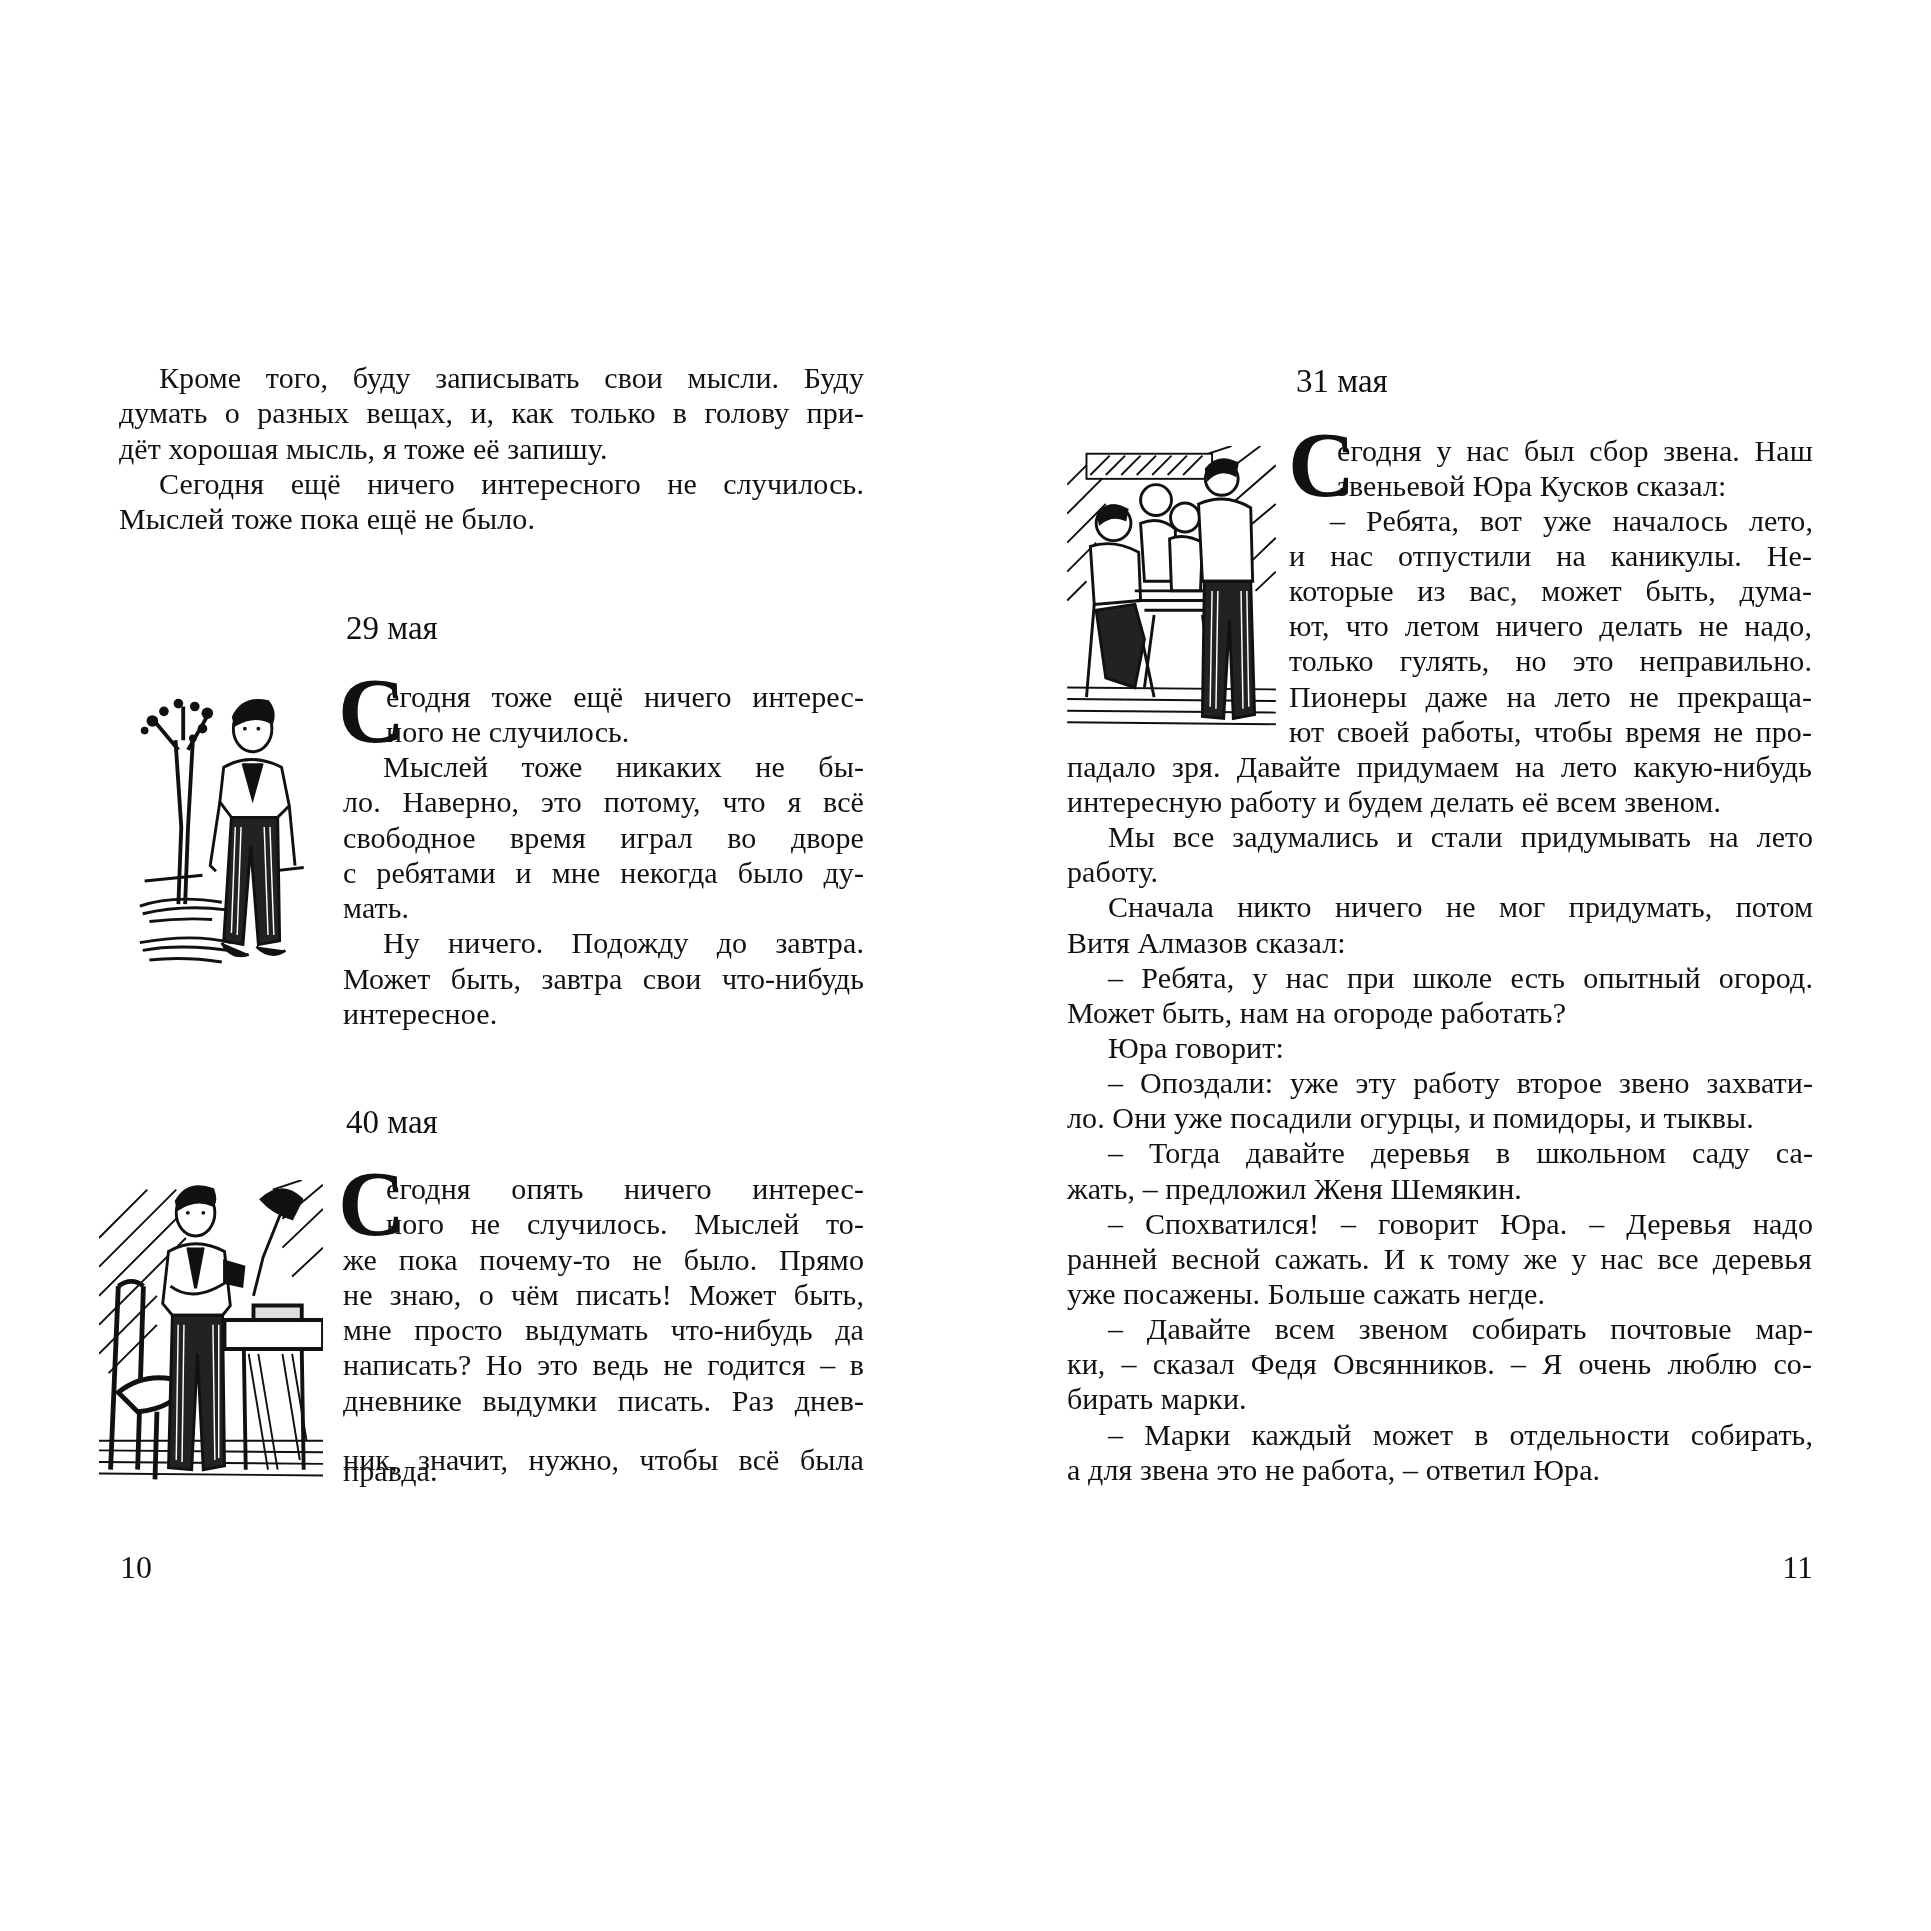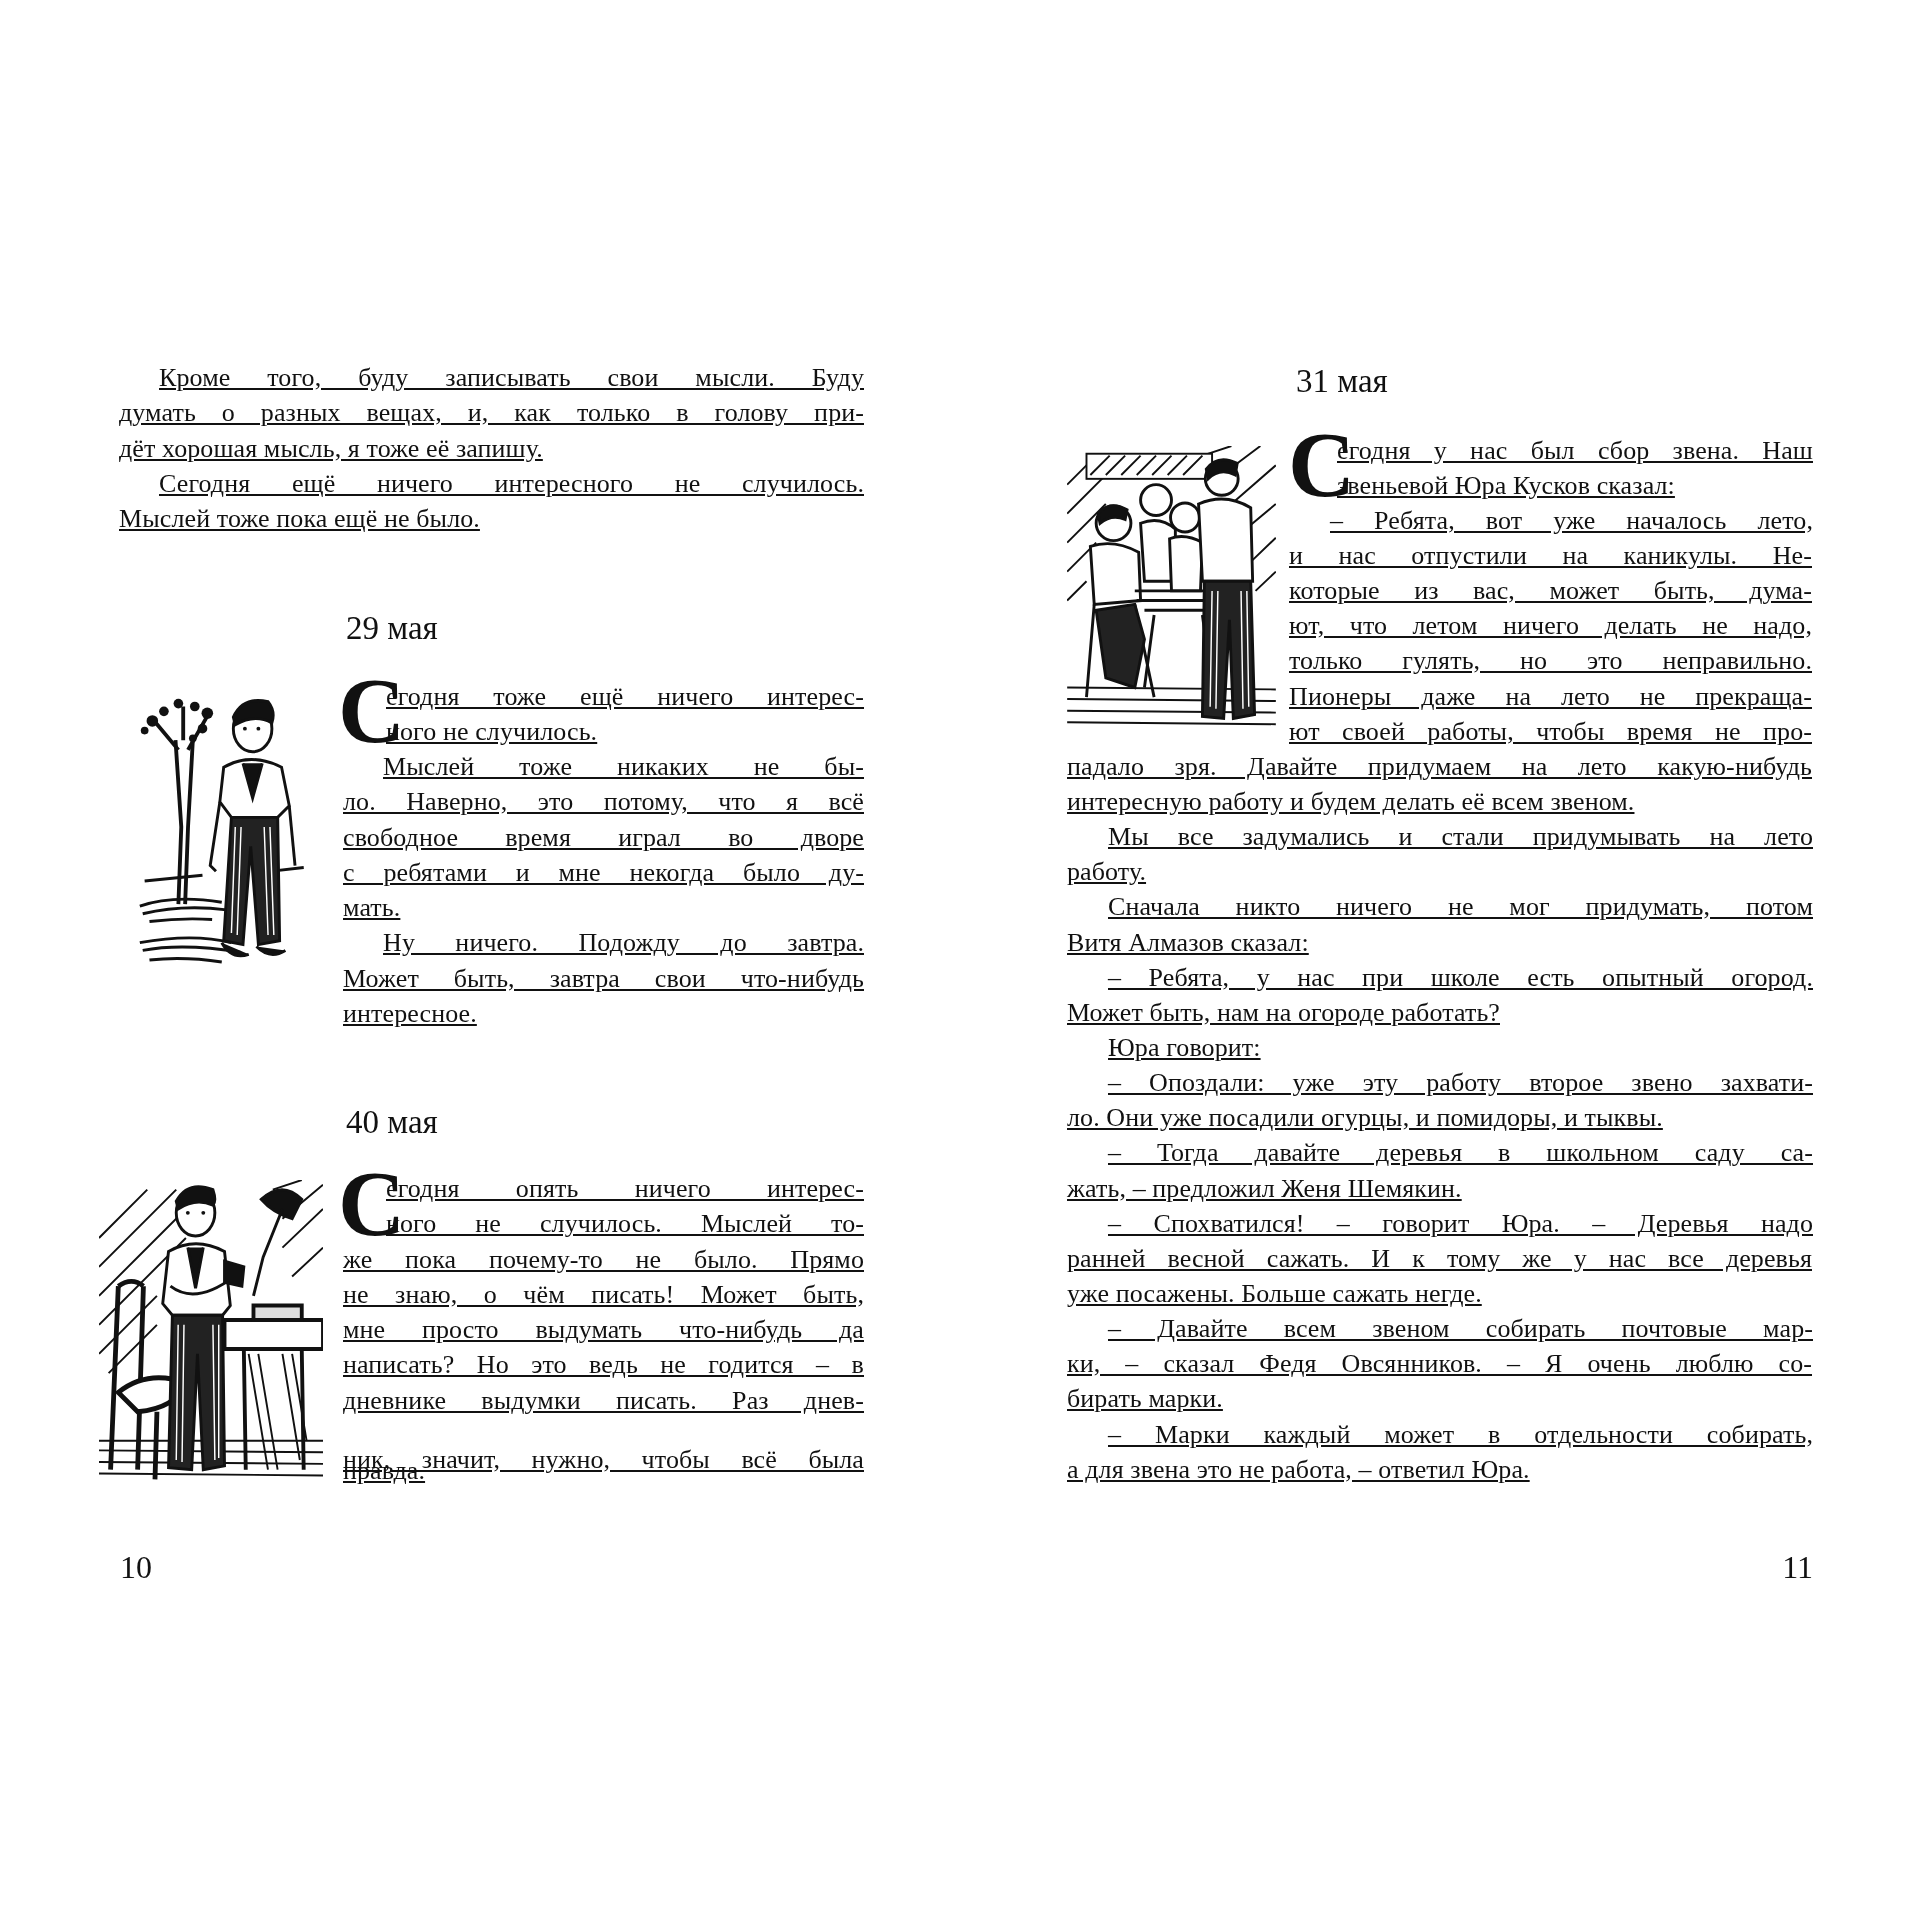--- a/index.html
+++ b/index.html
@@ -23,27 +23,26 @@
     position: absolute;
     top: 0;
     height: 1931px;
   }
   .page-left { left: 0; width: 966px; }
   .page-right { left: 966px; width: 966px; }
 
   .line {
     position: absolute;
     height: 35px;
-    font-size: 26px;
+    font-size: 30px;
     line-height: 35px;
     white-space: nowrap;
     text-align: justify;
     text-align-last: justify;
     letter-spacing: 0.1px;
-    text-decoration: underline;
   }
   .line.last {
     text-align-last: left;
   }
   .heading {
     position: absolute;
     font-size: 33px;
     line-height: 48px;
     white-space: nowrap;
     font-weight: normal;

